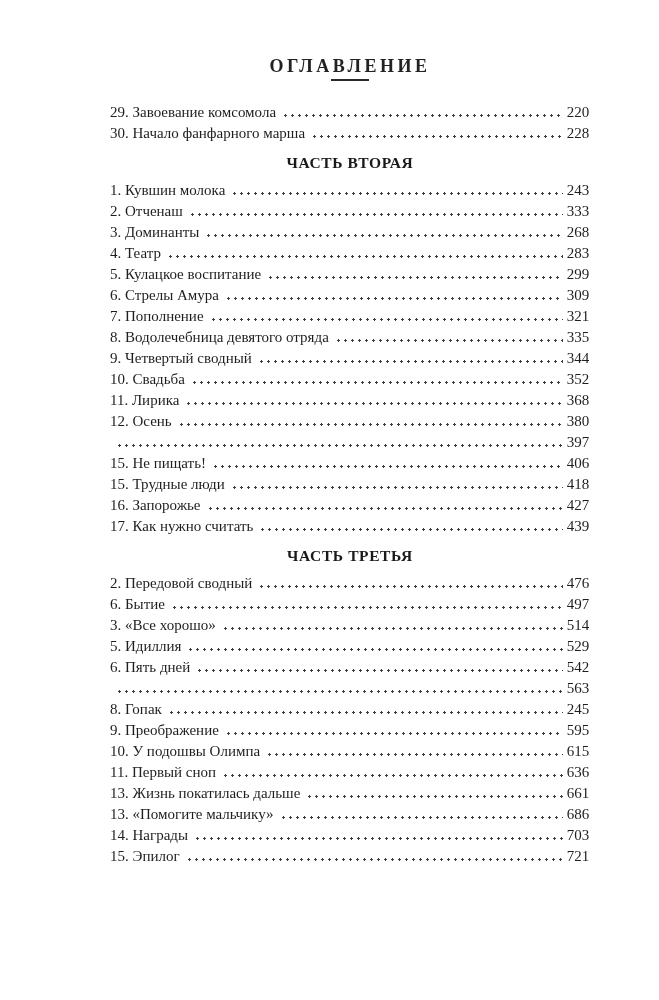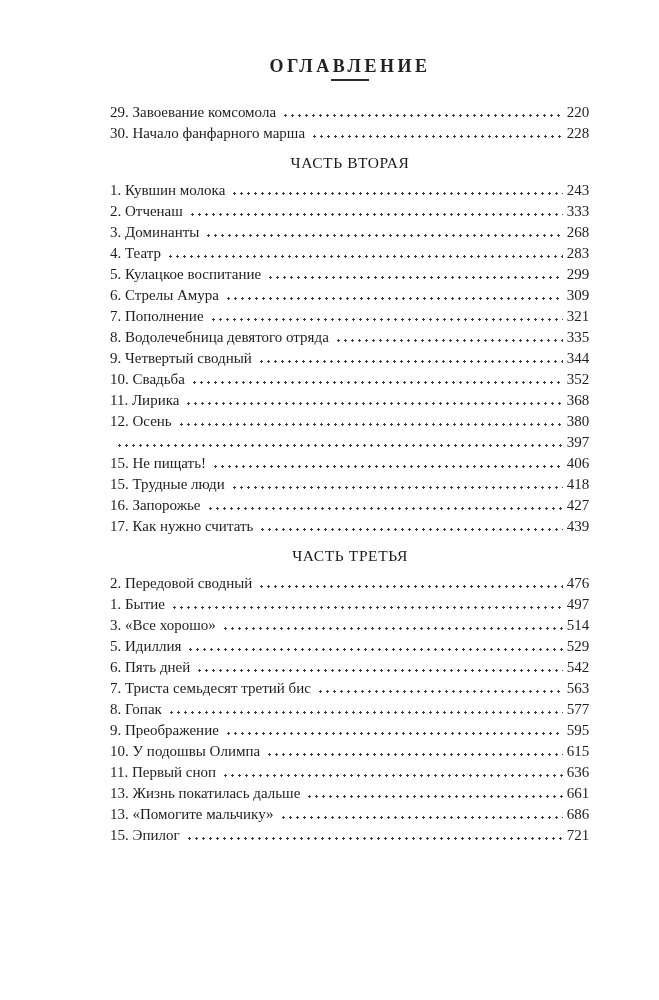--- a/index.html
+++ b/index.html
@@ -61,21 +61,21 @@
     background-repeat: repeat-x;
     background-position: 0 calc(100% - 4px);
   }
   .entry .page-num {
     flex: 0 0 auto;
     text-align: center;
     min-width: 24px;
   }
   .section-heading {
     text-align: center;
-    font-weight: normal;
+    font-weight: bold;
     font-size: 15.5px;
     letter-spacing: 0.6px;
     line-height: 21px;
     margin-top: 8px;
     margin-bottom: 7px;
     color: #1a1a1a;
   }
 </style>
 </head>
 <body>
@@ -180,48 +180,47 @@
           <span class="dots"></span>
           <span class="page-num">439</span>
         </div>
         <div class="section-heading">ЧАСТЬ ТРЕТЬЯ</div>
         <div class="entry">
           <span class="title">2. Передовой сводный</span>
           <span class="dots"></span>
           <span class="page-num">476</span>
         </div>
         <div class="entry">
-          <span class="title">1. Бытие</span>
+          <span class="title">6. Бытие</span>
           <span class="dots"></span>
           <span class="page-num">497</span>
         </div>
         <div class="entry">
           <span class="title">3. «Все хорошо»</span>
           <span class="dots"></span>
           <span class="page-num">514</span>
         </div>
         <div class="entry">
           <span class="title">5. Идиллия</span>
           <span class="dots"></span>
           <span class="page-num">529</span>
         </div>
         <div class="entry">
           <span class="title">6. Пять дней</span>
           <span class="dots"></span>
           <span class="page-num">542</span>
         </div>
         <div class="entry">
-          <span class="title">7. Триста семьдесят третий бис</span>
           <span class="dots"></span>
           <span class="page-num">563</span>
         </div>
         <div class="entry">
           <span class="title">8. Гопак</span>
           <span class="dots"></span>
-          <span class="page-num">577</span>
+          <span class="page-num">245</span>
         </div>
         <div class="entry">
           <span class="title">9. Преображение</span>
           <span class="dots"></span>
           <span class="page-num">595</span>
         </div>
         <div class="entry">
           <span class="title">10. У подошвы Олимпа</span>
           <span class="dots"></span>
           <span class="page-num">615</span>
@@ -233,20 +232,25 @@
         </div>
         <div class="entry">
           <span class="title">13. Жизнь покатилась дальше</span>
           <span class="dots"></span>
           <span class="page-num">661</span>
         </div>
         <div class="entry">
           <span class="title">13. «Помогите мальчику»</span>
           <span class="dots"></span>
           <span class="page-num">686</span>
+        </div>
+        <div class="entry">
+          <span class="title">14. Награды</span>
+          <span class="dots"></span>
+          <span class="page-num">703</span>
         </div>
         <div class="entry">
           <span class="title">15. Эпилог</span>
           <span class="dots"></span>
           <span class="page-num">721</span>
         </div>
       </div>
   </div>
 </div>
 

